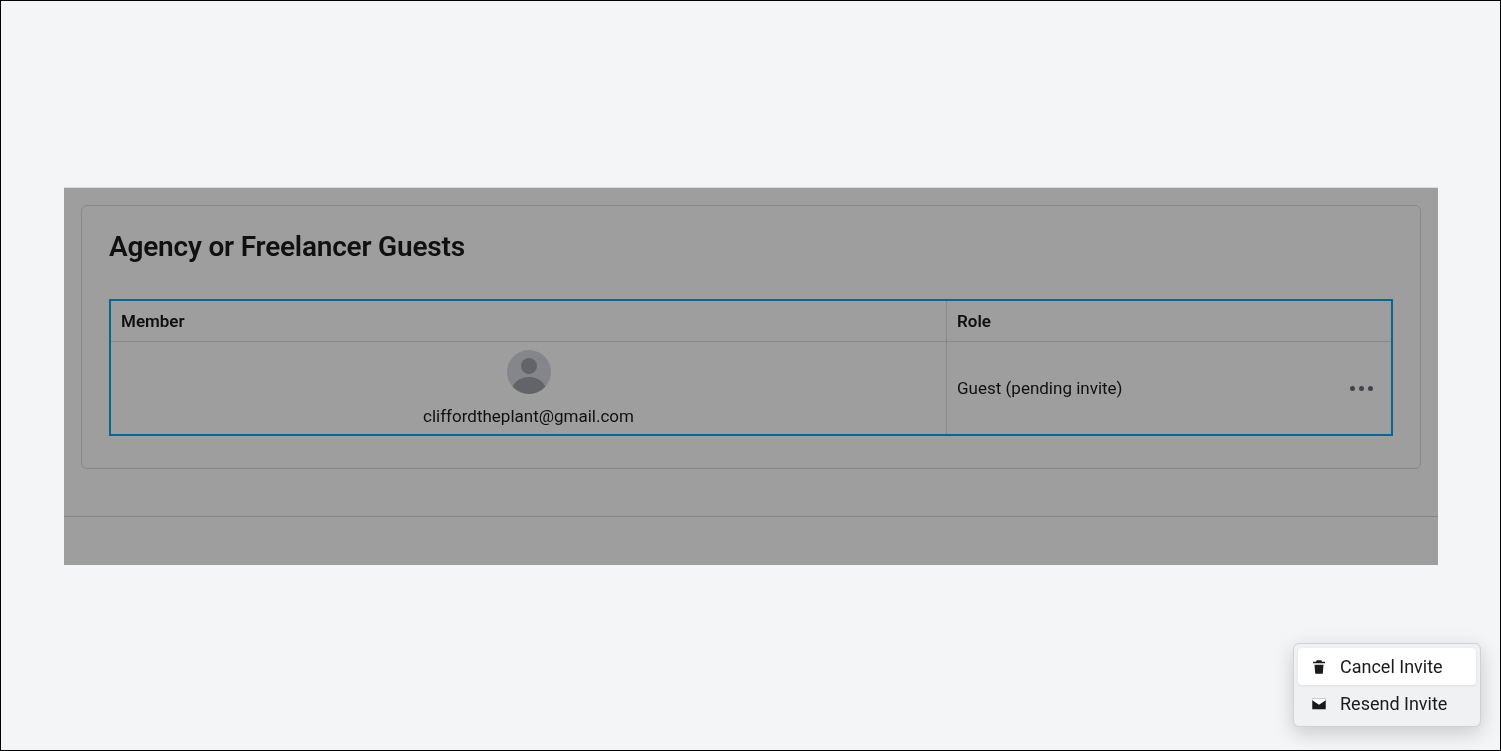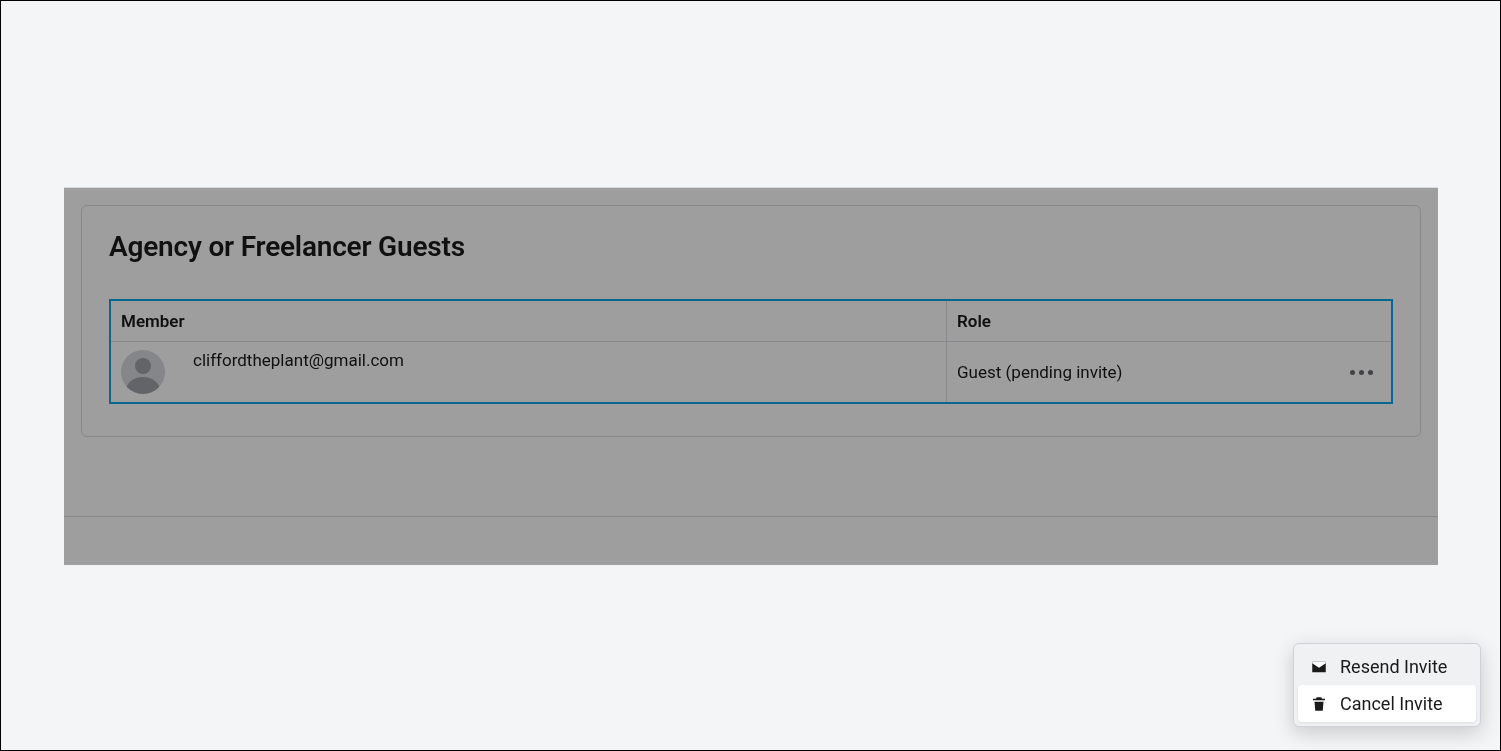--- a/index.html
+++ b/index.html
@@ -91,21 +91,21 @@
     padding: 10px 10px;
     border-bottom: 1px solid #d9dbe0;
   }
   .table thead th + th { border-left: 1px solid #d9dbe0; margin-left: 6px; }
   .table tbody td { padding: 8px 10px; }
   .table tbody td + td { border-left: 1px solid #d9dbe0; }
 
   .col-member { width: 835px; }
   .col-role { width: auto; }
 
-  .member-cell { display: flex; gap: 28px; }
+  .member-cell { display: flex; align-items: center; gap: 12px; flex-direction: column; }
   .avatar {
     width: 44px; height: 44px; border-radius: 50%;
     background: #d6d8dd;
     position: relative;
     overflow: hidden;
     flex-shrink: 0;
   }
   .avatar::before {
     content: "";
     position: absolute;
@@ -207,33 +207,33 @@
         </tr>
       </tbody>
     </table>
   </div>
 
   <div class="hr-bottom"></div>
 
   <div class="backdrop"></div>
 
   <div class="menu">
+    <div class="menu-item active">
+      <span class="mi-icon">
+        <svg viewBox="0 0 24 24" fill="#1a1a1a">
+            <path d="M9 3h6l1 2h4v2H4V5h4l1-2zM6 9h12l-1 12H7L6 9z"></path>
+          </svg>
+      </span>
+      <span>Cancel Invite</span>
+    </div>
     <div class="menu-item">
       <span class="mi-icon">
         <svg viewBox="0 0 24 24" fill="#1a1a1a">
             <path d="M3 5h18v14H3V5zm9 7L4 6v0l8 6 8-6v0l-8 6z"></path>
             <path d="M3 5l9 7 9-7" fill="none"></path>
             <path d="M3 5h18v2l-9 6-9-6V5z" fill="#ffffff"></path>
           </svg>
       </span>
       <span>Resend Invite</span>
     </div>
-    <div class="menu-item active">
-      <span class="mi-icon">
-        <svg viewBox="0 0 24 24" fill="#1a1a1a">
-            <path d="M9 3h6l1 2h4v2H4V5h4l1-2zM6 9h12l-1 12H7L6 9z"></path>
-          </svg>
-      </span>
-      <span>Cancel Invite</span>
-    </div>
   </div>
 
 </div>
 
 </body></html>

